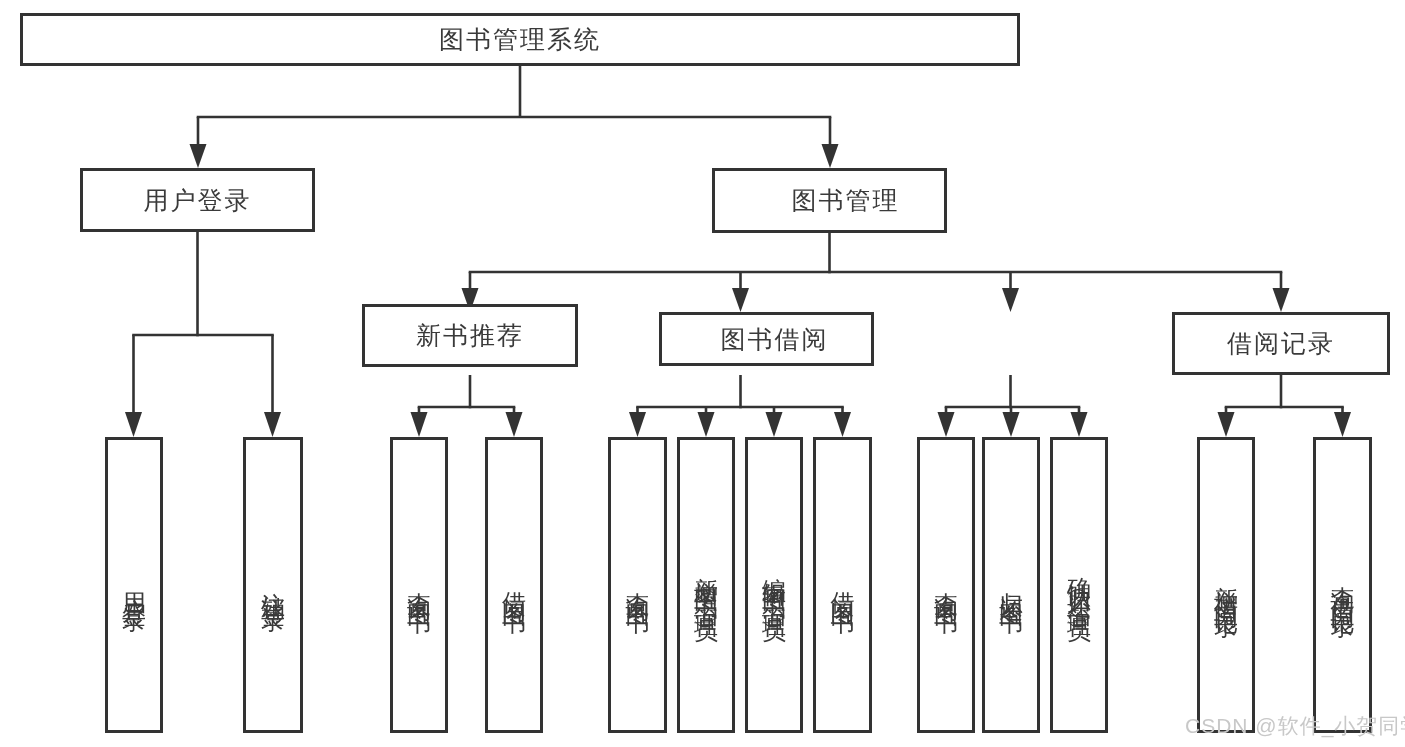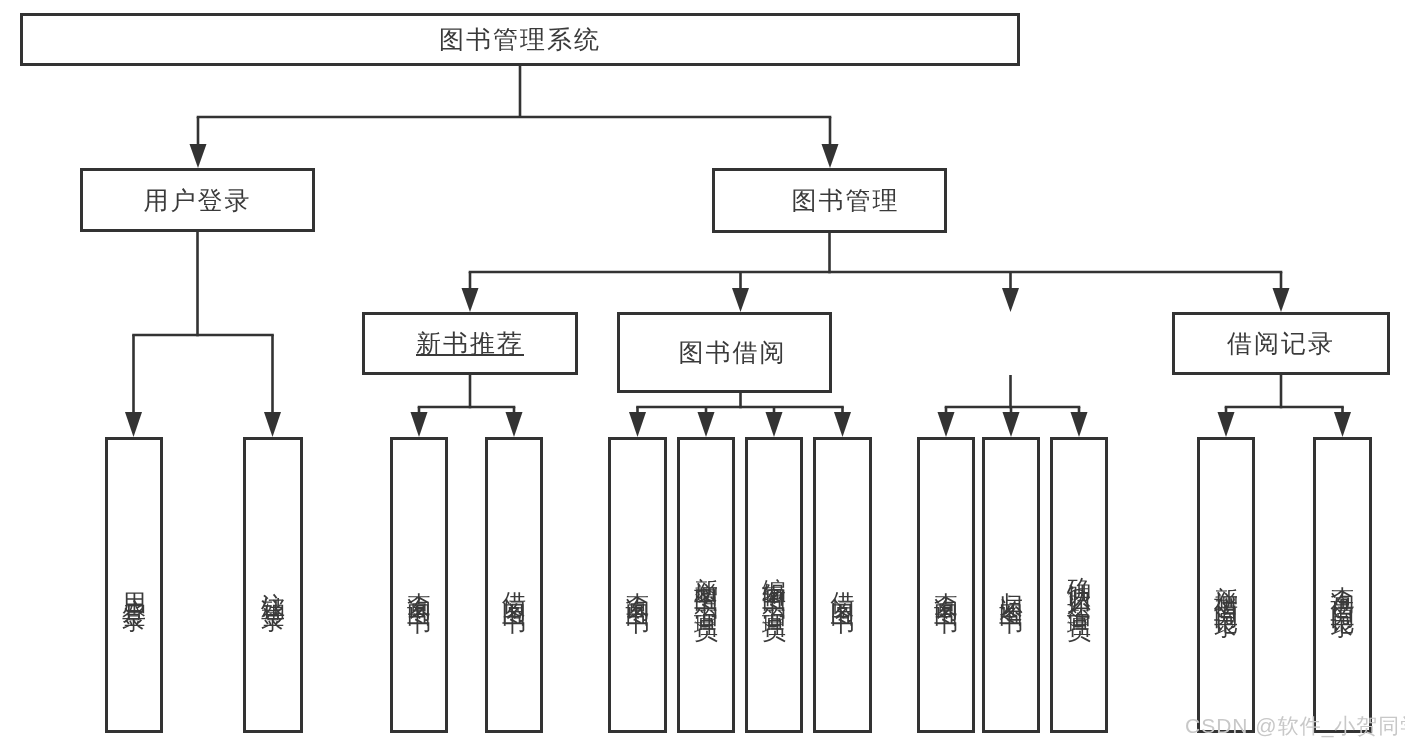--- a/index.html
+++ b/index.html
@@ -118,24 +118,24 @@
     <span class="h-label">图书管理系统</span>
   </div>
 
   <div class="node" style="left:80px;top:168px;width:235px;height:64px;">
     <span class="h-label">用户登录</span>
   </div>
   <div class="node" style="left:712px;top:168px;width:235px;height:65px;padding-left:32px;">
     <span class="h-label">图书管理</span>
   </div>
 
-  <div class="node" style="left:362px;top:312px;width:216px;height:63px;text-decoration:underline;">
+  <div class="node" style="left:362px;top:304px;width:216px;height:63px;">
     <span class="h-label">新书推荐</span>
   </div>
-  <div class="node" style="left:617px;top:312px;width:215px;height:81px;padding-left:16px;">
+  <div class="node" style="left:659px;top:312px;width:215px;height:54px;padding-left:16px;">
     <span class="h-label">图书借阅</span>
   </div>
   <div class="node" style="left:1172px;top:312px;width:218px;height:63px;align-items:center;">
     <span class="h-label">借阅记录</span>
   </div>
 
   <div class="node" style="left:105px;top:437px;width:58px;height:296px;">
     <span class="v-label">用户登录</span>
   </div>
   <div class="node" style="left:243px;top:437px;width:60px;height:296px;">

